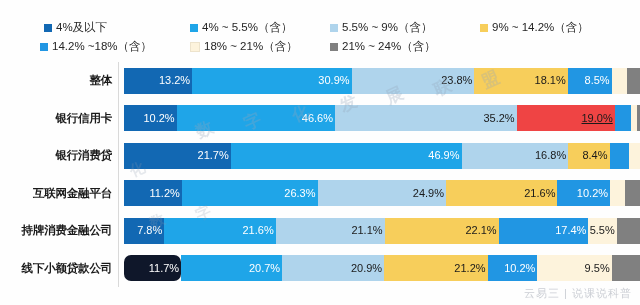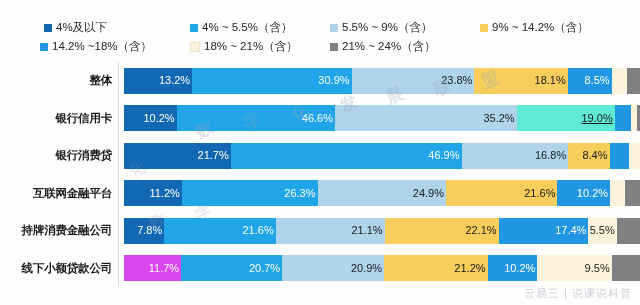--- a/index.html
+++ b/index.html
@@ -186,21 +186,21 @@
           <div class="bar-wrap">
             <div class="seg" style="flex: 10.2 0 0px; background: rgb(18, 104, 179); color: rgb(255, 255, 255);">
               <span>10.2%</span>
             </div>
             <div class="seg" style="flex: 30.7 0 0px; background: rgb(31, 165, 232); color: rgb(255, 255, 255);">
               <span>46.6%</span>
             </div>
             <div class="seg" style="flex: 35.2 0 0px; background: rgb(175, 212, 236); color: rgb(26, 26, 26);">
               <span>35.2%</span>
             </div>
-            <div class="seg" style="flex: 19 0 0px; background: #5eead4; color: rgb(26, 26, 26); text-decoration: underline;">
+            <div class="seg" style="flex: 19 0 0px; background: #ef4444; color: rgb(26, 26, 26); text-decoration: underline;">
               <span>19.0%</span>
             </div>
             <div class="seg" style="flex: 3.2 0 0px; background: rgb(33, 150, 227); color: rgb(255, 255, 255);"></div>
             <div class="seg" style="flex: 1.2 0 0px; background: rgb(253, 243, 220); color: rgb(26, 26, 26);"></div>
             <div class="seg" style="flex: 0.5 0 0px; background: rgb(128, 128, 128); color: rgb(255, 255, 255);"></div>
           </div>
         </div>
         <div class="row">
           <div class="row-label">银行消费贷</div>
           <div class="bar-wrap">
@@ -262,21 +262,21 @@
             </div>
             <div class="seg" style="flex: 5.5 0 0px; background: rgb(253, 243, 220); color: rgb(26, 26, 26);">
               <span>5.5%</span>
             </div>
             <div class="seg" style="flex: 4.5 0 0px; background: rgb(128, 128, 128); color: rgb(255, 255, 255);"></div>
           </div>
         </div>
         <div class="row">
           <div class="row-label">线下小额贷款公司</div>
           <div class="bar-wrap">
-            <div class="seg" style="flex: 11.7 0 0px; background: #d946ef; color: rgb(255, 255, 255);">
+            <div class="seg" style="flex: 11.7 0 0px; background: #0f172a; color: rgb(255, 255, 255); border-radius: 7px;">
               <span>11.7%</span>
             </div>
             <div class="seg" style="flex: 20.7 0 0px; background: rgb(31, 165, 232); color: rgb(255, 255, 255);">
               <span>20.7%</span>
             </div>
             <div class="seg" style="flex: 20.9 0 0px; background: rgb(175, 212, 236); color: rgb(26, 26, 26);">
               <span>20.9%</span>
             </div>
             <div class="seg" style="flex: 21.2 0 0px; background: rgb(247, 206, 91); color: rgb(26, 26, 26);">
               <span>21.2%</span>

